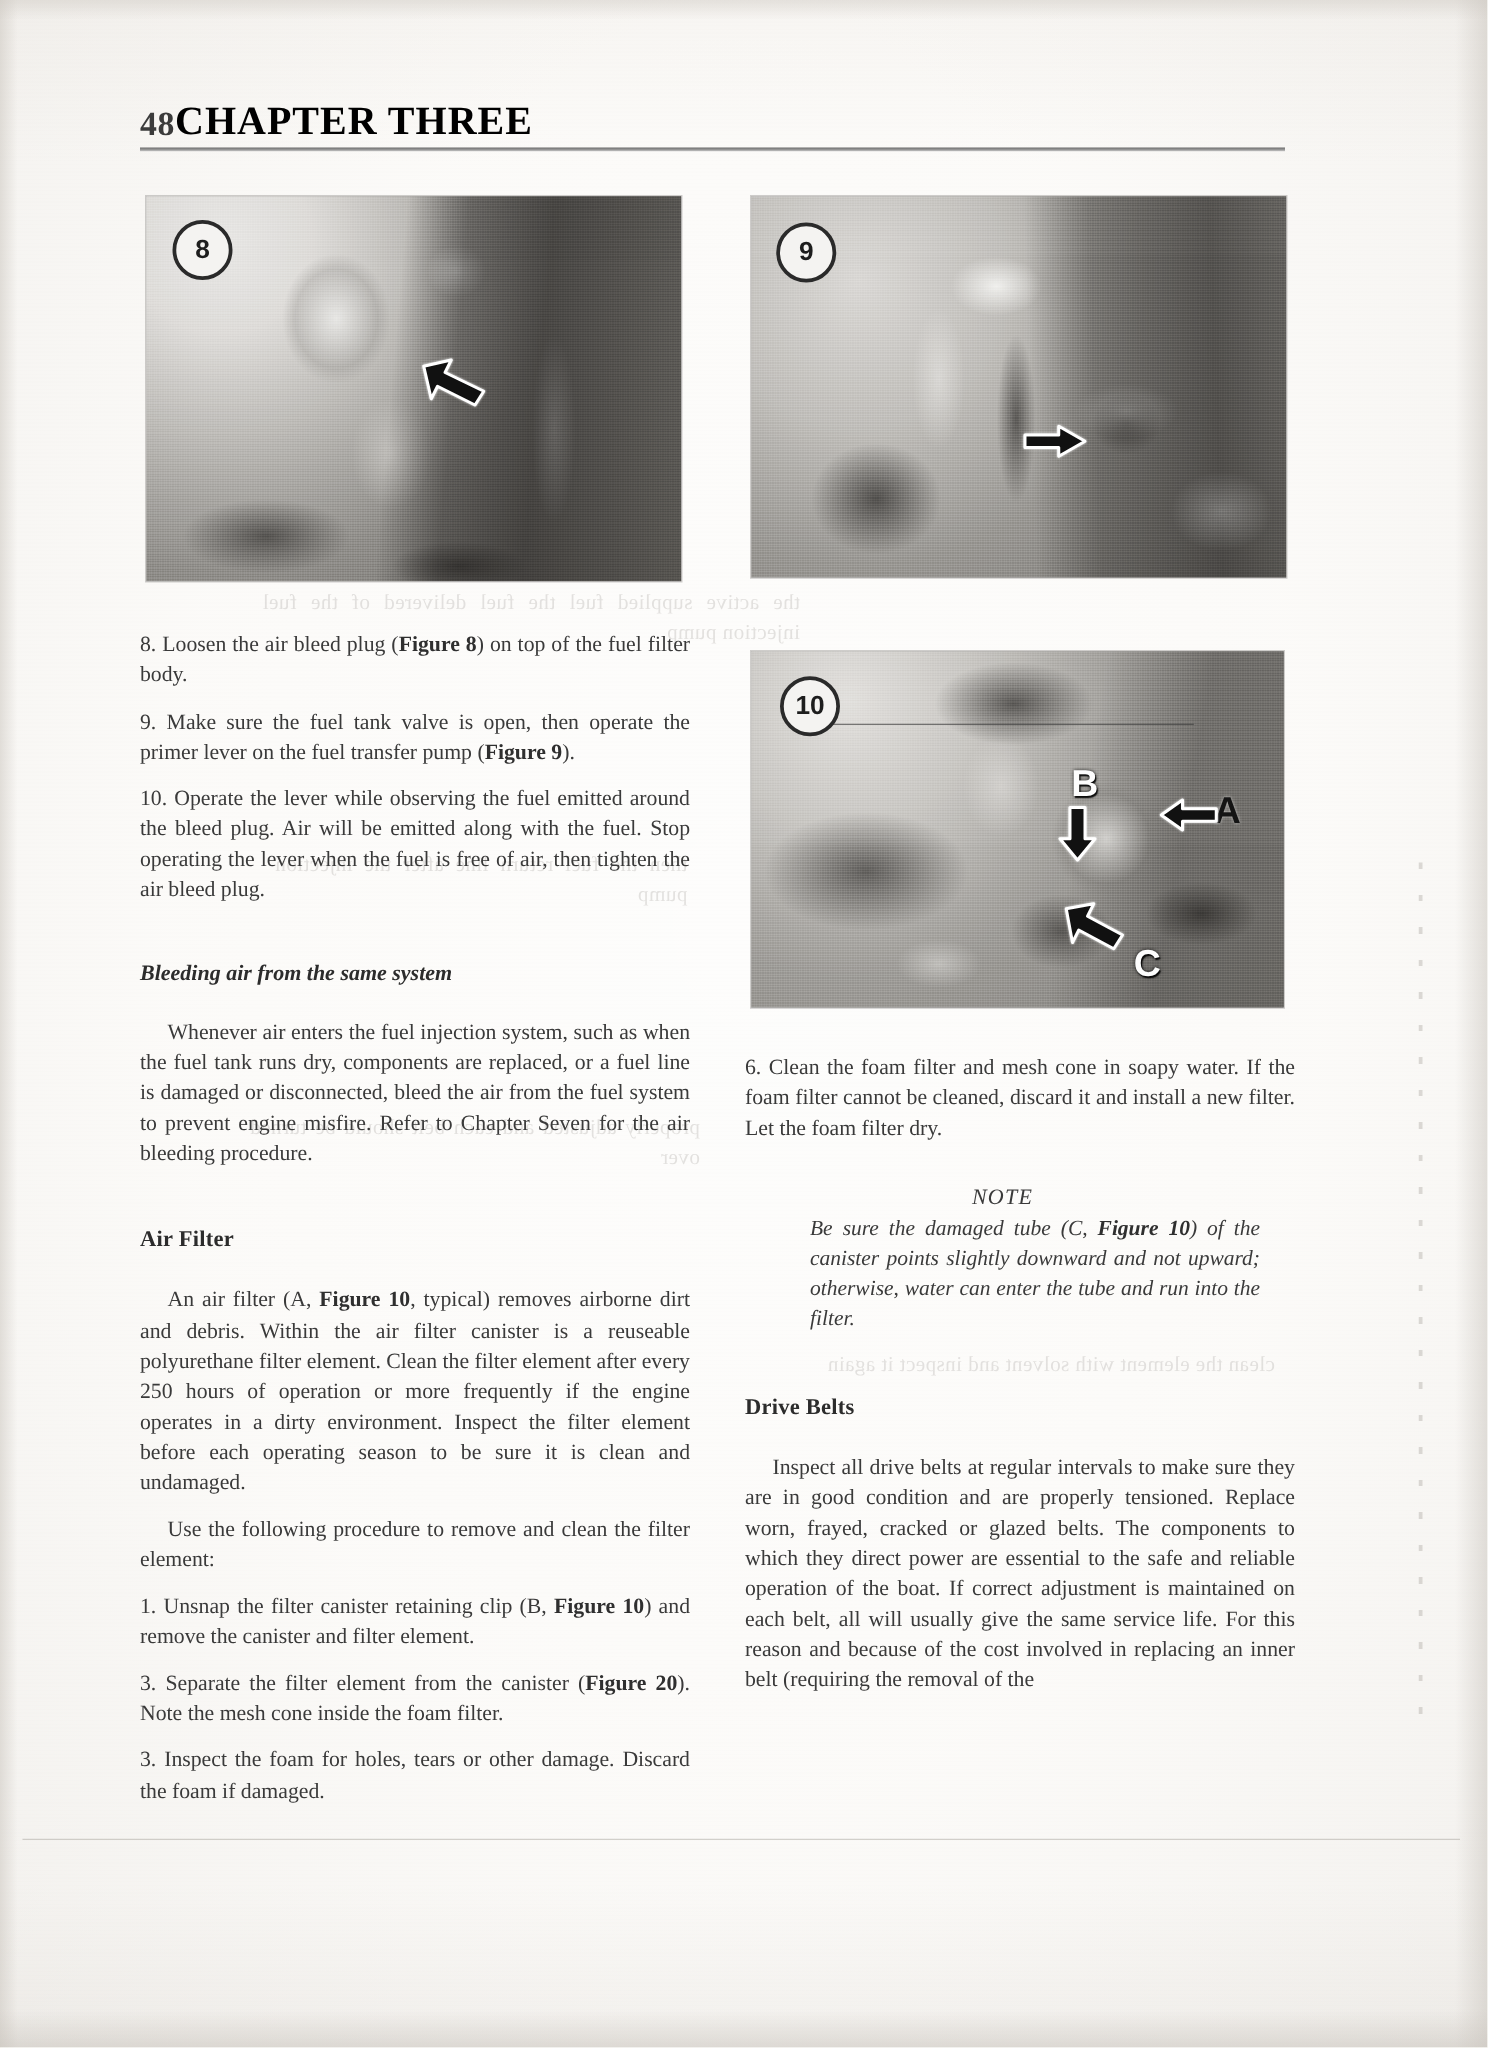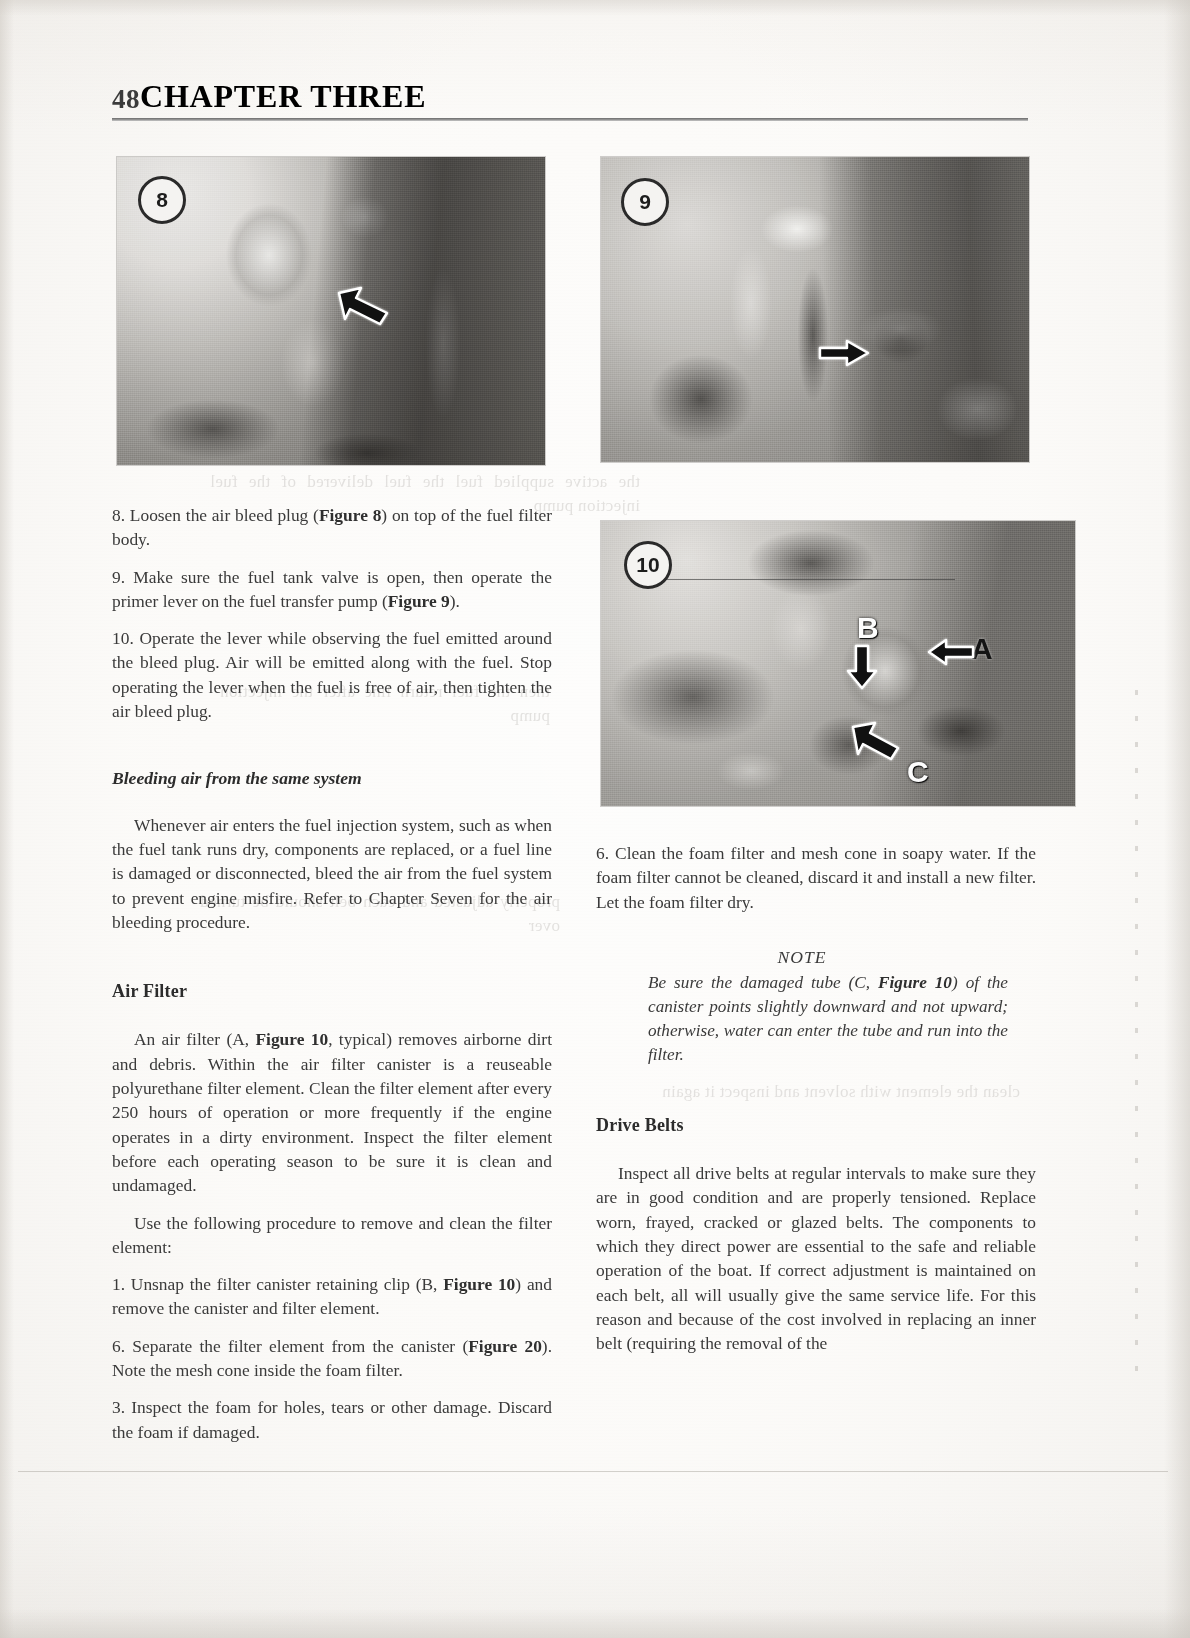--- a/index.html
+++ b/index.html
@@ -274,21 +274,21 @@
           radial-gradient(ellipse 70px 60px at 100px 242px, rgba(25,23,21,0.60) 0%, rgba(0,0,0,0) 74%),
           radial-gradient(ellipse 56px 44px at 376px 252px, rgba(250,250,248,0.70) 0%, rgba(0,0,0,0) 72%),
           radial-gradient(ellipse 30px 80px at 150px 146px, rgba(246,245,243,0.42) 0%, rgba(0,0,0,0) 70%);"></div>
     <div class="grain"></div>
     <div class="callout" style="left:20px; top:21px;">9</div>
     <svg class="arrow" style="left:216px; top:181px;" width="54" height="30" viewBox="0 0 54 30">
       <path d="M3 10 L30 10 L30 3 L51 15 L30 27 L30 20 L3 20 Z" fill="#111" stroke="#fff" stroke-width="2.4" stroke-linejoin="round"></path>
     </svg>
   </div>
 
-  <div class="figure" id="figure-10" style="left:601px; top:521px; width:426px; height:285px;padding-left:48px;">
+  <div class="figure" id="figure-10" style="left:601px; top:521px; width:426px; height:285px;">
     <div class="photo-surface" style="
         background:
           radial-gradient(circle at 18% 14%, #e2e0dd 0%, #c9c7c3 24%, #a09e9a 52%, #7a7874 100%),
           linear-gradient(120deg, #dddbd8 0%, #b5b3af 28%, #8b8985 58%, #656360 100%);"></div>
     <div class="photo-surface" style="
         background:
           radial-gradient(ellipse 88px 46px at 210px 42px, rgba(30,28,26,0.62) 0%, rgba(0,0,0,0) 72%),
           radial-gradient(ellipse 56px 58px at 284px 150px, rgba(232,231,228,0.72) 0%, rgba(130,128,124,0.30) 62%, rgba(0,0,0,0) 78%),
           radial-gradient(ellipse 42px 56px at 200px 108px, rgba(228,226,223,0.55) 0%, rgba(0,0,0,0) 72%),
           radial-gradient(ellipse 110px 64px at 92px 176px, rgba(28,26,24,0.55) 0%, rgba(0,0,0,0) 74%),
@@ -333,21 +333,21 @@
     <div style="height:44px;"></div>
     <h3 class="section-head">Air Filter</h3>
 
     <div style="height:24px;"></div>
     <p class="body indent"><span>An air filter (A, </span><b>Figure 10</b><span>, typical) removes airborne dirt and debris. Within the air filter canister is a reuseable polyurethane filter element. Clean the filter element after every 250 hours of operation or more frequently if the engine operates in a dirty environment. Inspect the filter element before each operating season to be sure it is clean and undamaged.</span></p>
 
     <p class="body indent gap-before">Use the following procedure to remove and clean the filter element:</p>
 
     <p class="body gap-before"><span>1.  Unsnap the filter canister retaining clip (B, </span><b>Figure 10</b><span>) and remove the canister and filter element.</span></p>
 
-    <p class="body gap-before"><span>6.  Separate the filter element from the canister (</span><b>Figure 20</b><span>). Note the mesh cone inside the foam filter.</span></p>
+    <p class="body gap-before"><span>3.  Separate the filter element from the canister (</span><b>Figure 20</b><span>). Note the mesh cone inside the foam filter.</span></p>
 
     <p class="body gap-before">3.  Inspect the foam for holes, tears or other damage. Discard the foam if damaged.</p>
   </div>
 
   <div class="column" id="col-right" style="top:841px;">
 
     <p class="body">6.  Clean the foam filter and mesh cone in soapy water. If the foam filter cannot be cleaned, discard it and install a new filter. Let the foam filter dry.</p>
 
 
     <div style="height:30px;"></div>

